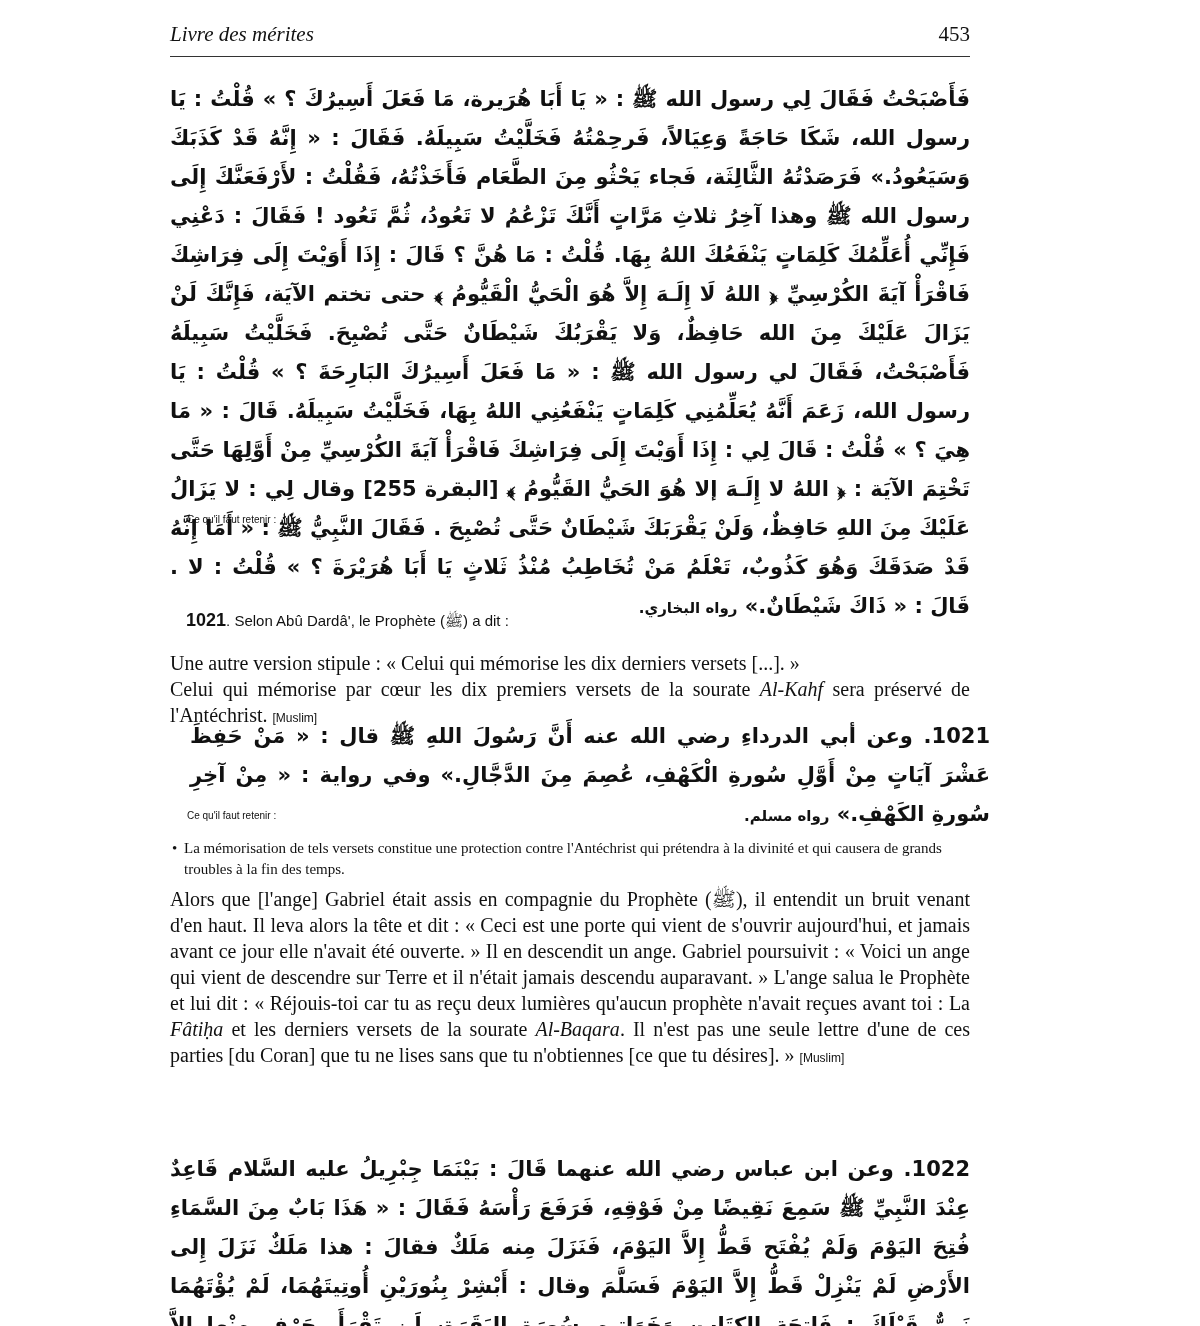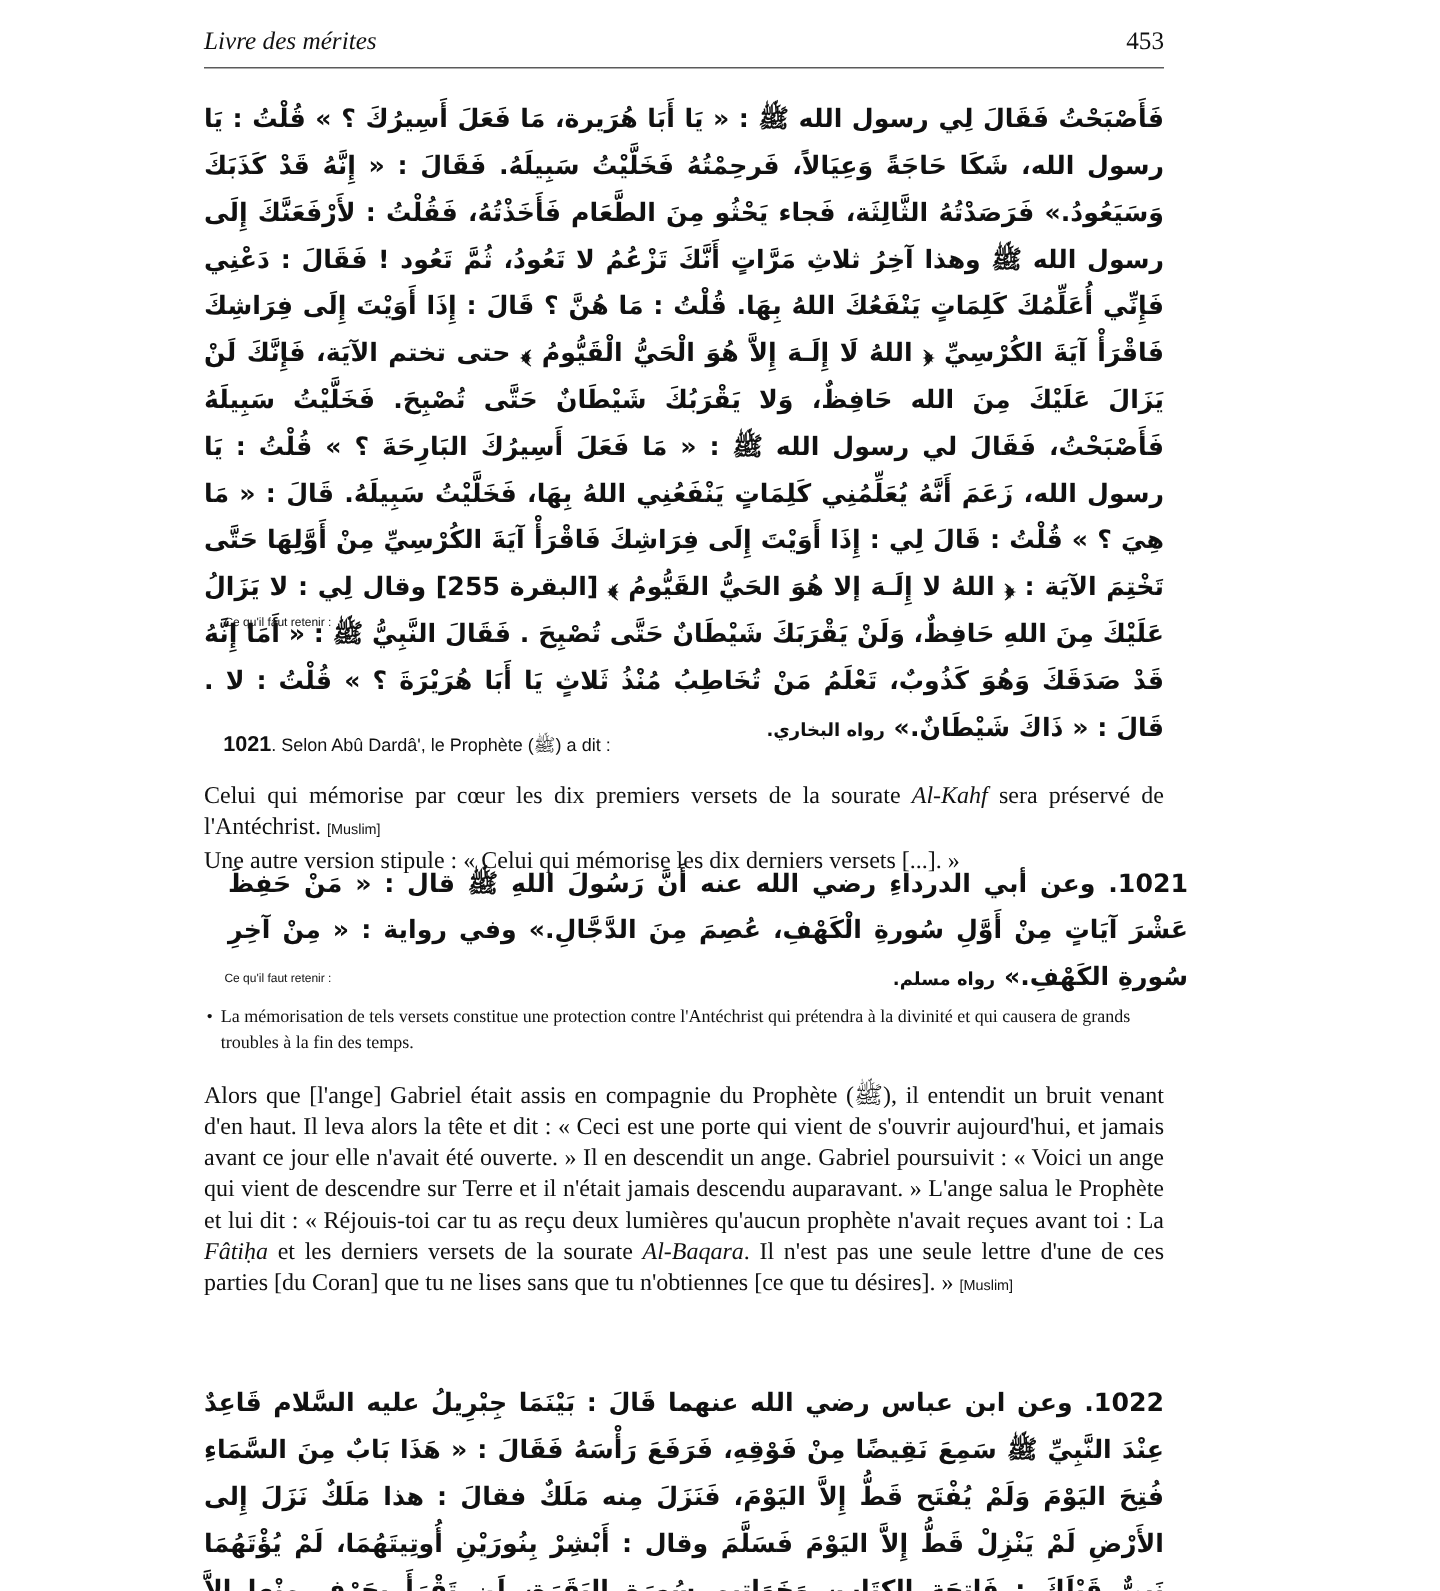--- a/index.html
+++ b/index.html
@@ -16,21 +16,21 @@
     .bullet::before { content: "\2022"; display: inline-block; width: 12px; text-indent: 0; }
     .retenir1 { position: absolute; top: 497px; left: 0; width: 800px; }
     .hadith-head { font-family: "Liberation Sans", sans-serif; font-size: 15px; margin: 16px; }
     .hadith-head .num { font-weight: bold; font-size: 18px; }
     .fr-body { font-family: "Liberation Serif", serif; font-size: 20px; line-height: 26px; margin: 0; text-align: justify; }
     .src-fr { font-family: "Liberation Sans", sans-serif; font-size: 12px; }
     .h1021 { position: absolute; top: 594px; left: 0; width: 800px; }
     .ar1021 { position: absolute; top: 717px; left: 0; width: 800px; margin-left: 20px; }
     .retenir2 { position: absolute; top: 793px; left: 0; width: 800px; }
     .h1022 { position: absolute; top: 882px; left: 0; width: 800px; }
-    .fr1022 { margin-top: 18px; }
+    .fr1022 { margin-top: 4px; }
     .ar1022 { position: absolute; top: 1150px; left: 0; width: 800px; }
     i { font-style: italic; }
   </style>
 </head>
 <body>
 
 <div class="page">
 
   <div class="running-head">
     <span class="running-title">Livre des mérites</span>
@@ -41,22 +41,22 @@
     <span>فَأَصْبَحْتُ فَقَالَ لِي رسول الله ﷺ : « يَا أَبَا هُرَيرة، مَا فَعَلَ أَسِيرُكَ ؟ » قُلْتُ : يَا رسول الله، شَكَا حَاجَةً وَعِيَالاً، فَرحِمْتُهُ فَخَلَّيْتُ سَبِيلَهُ. فَقَالَ : « إِنَّهُ قَدْ كَذَبَكَ وَسَيَعُودُ.» فَرَصَدْتُهُ الثَّالِثَة، فَجاء يَحْثُو مِنَ الطَّعَام فَأَخَذْتُهُ، فَقُلْتُ : لأَرْفَعَنَّكَ إِلَى رسول الله ﷺ وهذا آخِرُ ثلاثِ مَرَّاتٍ أَنَّكَ تَزْعُمُ لا تَعُودُ، ثُمَّ تَعُود ! فَقَالَ : دَعْنِي فَإِنِّي أُعَلِّمُكَ كَلِمَاتٍ يَنْفَعُكَ اللهُ بِهَا. قُلْتُ : مَا هُنَّ ؟ قَالَ : إِذَا أَوَيْتَ إِلَى فِرَاشِكَ فَاقْرَأْ آيَةَ الكُرْسِيِّ ﴿ اللهُ لَا إِلَـهَ إِلاَّ هُوَ الْحَيُّ الْقَيُّومُ ﴾ حتى تختم الآيَة، فَإِنَّكَ لَنْ يَزَالَ عَلَيْكَ مِنَ الله حَافِظٌ، وَلا يَقْرَبُكَ شَيْطَانٌ حَتَّى تُصْبِحَ. فَخَلَّيْتُ سَبِيلَهُ فَأَصْبَحْتُ، فَقَالَ لي رسول الله ﷺ : « مَا فَعَلَ أَسِيرُكَ البَارِحَةَ ؟ » قُلْتُ : يَا رسول الله، زَعَمَ أَنَّهُ يُعَلِّمُنِي كَلِمَاتٍ يَنْفَعُنِي اللهُ بِهَا، فَخَلَّيْتُ سَبِيلَهُ. قَالَ : « مَا هِيَ ؟ » قُلْتُ : قَالَ لِي : إِذَا أَوَيْتَ إِلَى فِرَاشِكَ فَاقْرَأْ آيَةَ الكُرْسِيِّ مِنْ أَوَّلِهَا حَتَّى تَخْتِمَ الآيَة : ﴿ اللهُ لا إِلَـهَ إلا هُوَ الحَيُّ القَيُّومُ ﴾ [البقرة 255] وقال لِي : لا يَزَالُ عَلَيْكَ مِنَ اللهِ حَافِظٌ، وَلَنْ يَقْرَبَكَ شَيْطَانٌ حَتَّى تُصْبِحَ . فَقَالَ النَّبِيُّ ﷺ : « أَمَا إِنَّهُ قَدْ صَدَقَكَ وَهُوَ كَذُوبٌ، تَعْلَمُ مَنْ تُخَاطِبُ مُنْذُ ثَلاثٍ يَا أَبَا هُرَيْرَةَ ؟ » قُلْتُ : لا . قَالَ : « ذَاكَ شَيْطَانٌ.»</span>
     <span class="src">رواه البخاري.</span>
   </div>
 
   <div class="retenir1">
     <p class="retenir-label">Ce qu'il faut retenir :</p>
   </div>
 
   <div class="h1021">
     <p class="hadith-head"><span class="num">1021</span><span>. Selon Abû Dardâ', le Prophète (ﷺ) a dit :</span></p>
+    <p class="fr-body">Une autre version stipule : « Celui qui mémorise les dix derniers versets [...]. »</p>
     <p class="fr-body"><span>Celui qui mémorise par cœur les dix premiers versets de la sourate </span><i>Al-Kahf</i><span> sera préservé de l'Antéchrist. </span><span class="src-fr">[Muslim]</span></p>
-    <p class="fr-body">Une autre version stipule : « Celui qui mémorise les dix derniers versets [...]. »</p>
   </div>
 
   <div class="ar1021 arabic">
     <span>1021. وعن أبي الدرداءِ رضي الله عنه أَنَّ رَسُولَ اللهِ ﷺ قال : « مَنْ حَفِظَ عَشْرَ آيَاتٍ مِنْ أَوَّلِ سُورةِ الْكَهْفِ، عُصِمَ مِنَ الدَّجَّالِ.» وفي رواية : « مِنْ آخِرِ سُورةِ الكَهْفِ.»</span>
     <span class="src">رواه مسلم.</span>
   </div>
 
   <div class="retenir2">
     <p class="retenir-label">Ce qu'il faut retenir :</p>
     <p class="bullet">La mémorisation de tels versets constitue une protection contre l'Antéchrist qui prétendra à la divinité et qui causera de grands troubles à la fin des temps.</p>

